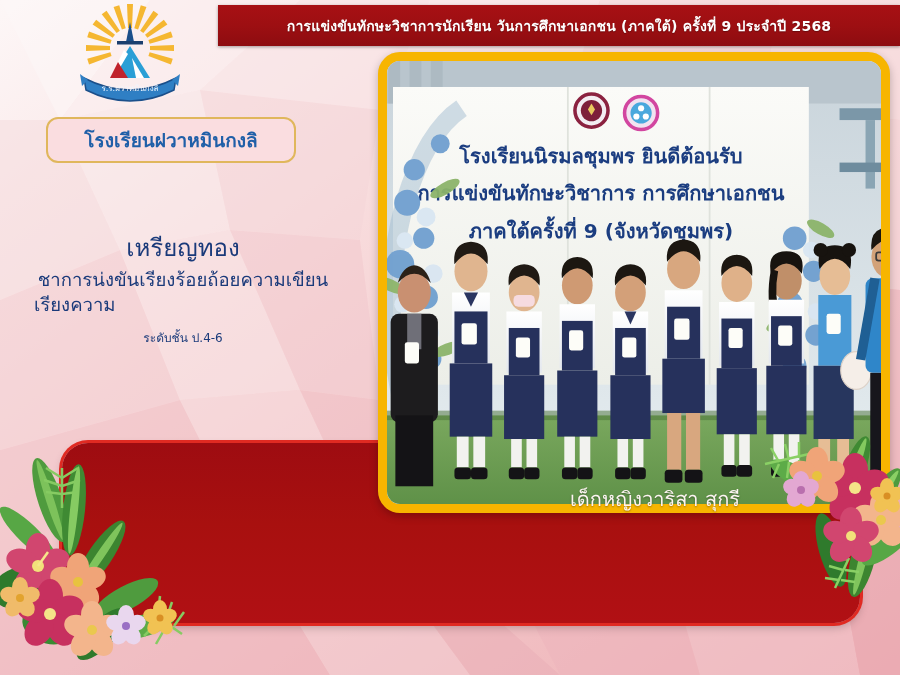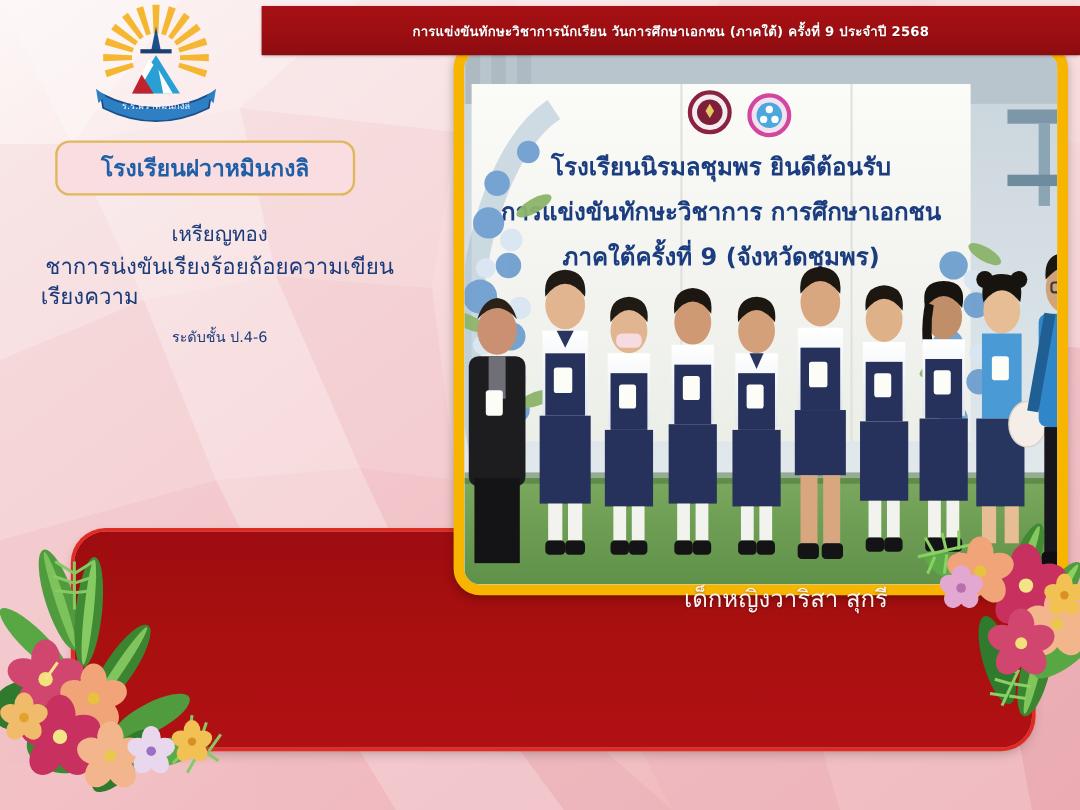--- a/index.html
+++ b/index.html
@@ -23,21 +23,21 @@
 
   
   #top-banner{
     position:absolute; left:218px; top:5px; width:682px; height:41px;
     background:linear-gradient(180deg,#a71014 0%,#9d0f12 50%,#8d0c10 100%);
     box-shadow:0 1px 3px rgba(0,0,0,.35);
     display:flex; align-items:center; justify-content:center;
     z-index:6;
   }
   #top-banner .txt{
-    color:#ffffff; font-weight:bold; font-size:11px; letter-spacing:.2px;
+    color:#ffffff; font-weight:bold; font-size:14px; letter-spacing:.2px;
     white-space:nowrap;
     text-shadow:0 1px 1px rgba(0,0,0,.3);
   }
 
   
   #logo{ position:absolute; left:70px; top:2px; width:120px; height:108px; z-index:7; }
   #logo svg{ width:100%; height:100%; display:block; }
 
   
   #school-badge{
@@ -54,28 +54,28 @@
 
   
   #left-text{
     position:absolute; left:8px; top:185px; width:350px;
     text-align:center; z-index:7;
   }
   .l-congrats{
     color:#e8262c; font-weight:bold; font-size:26px; line-height:1.15;
     margin-bottom:8px; letter-spacing:.3px;
   }
-  .l-medal{ color:#1a3a7a; font-size:17px; line-height:1.3; margin-bottom:4px; }
+  .l-medal{ color:#1a3a7a; font-size:24px; line-height:1.3; margin-bottom:4px;margin-top:48px; }
   .l-event{ color:#1a3a7a; font-size:18.5px; line-height:1.35; }
   .l-event2{ color:#1a3a7a; font-size:18.5px; line-height:1.35; text-align:left; padding-left:26px; }
   .l-level{ color:#1a3a7a; font-size:12px; line-height:1.4; margin-top:12px; }
 
   
   #photo-frame{
-    position:absolute; left:378px; top:35px; width:512px; height:461px;
+    position:absolute; left:378px; top:52px; width:512px; height:461px;
     border:9px solid #f7b500;
     border-radius:22px;
     background:#dfe6ea;
     overflow:hidden;
     box-shadow:0 3px 8px rgba(0,0,0,.25);
     z-index:5;
   }
   #photo-frame .inner{ position:absolute; inset:0; overflow:hidden; }
   #photo-frame svg{ width:100%; height:100%; display:block; }
 

